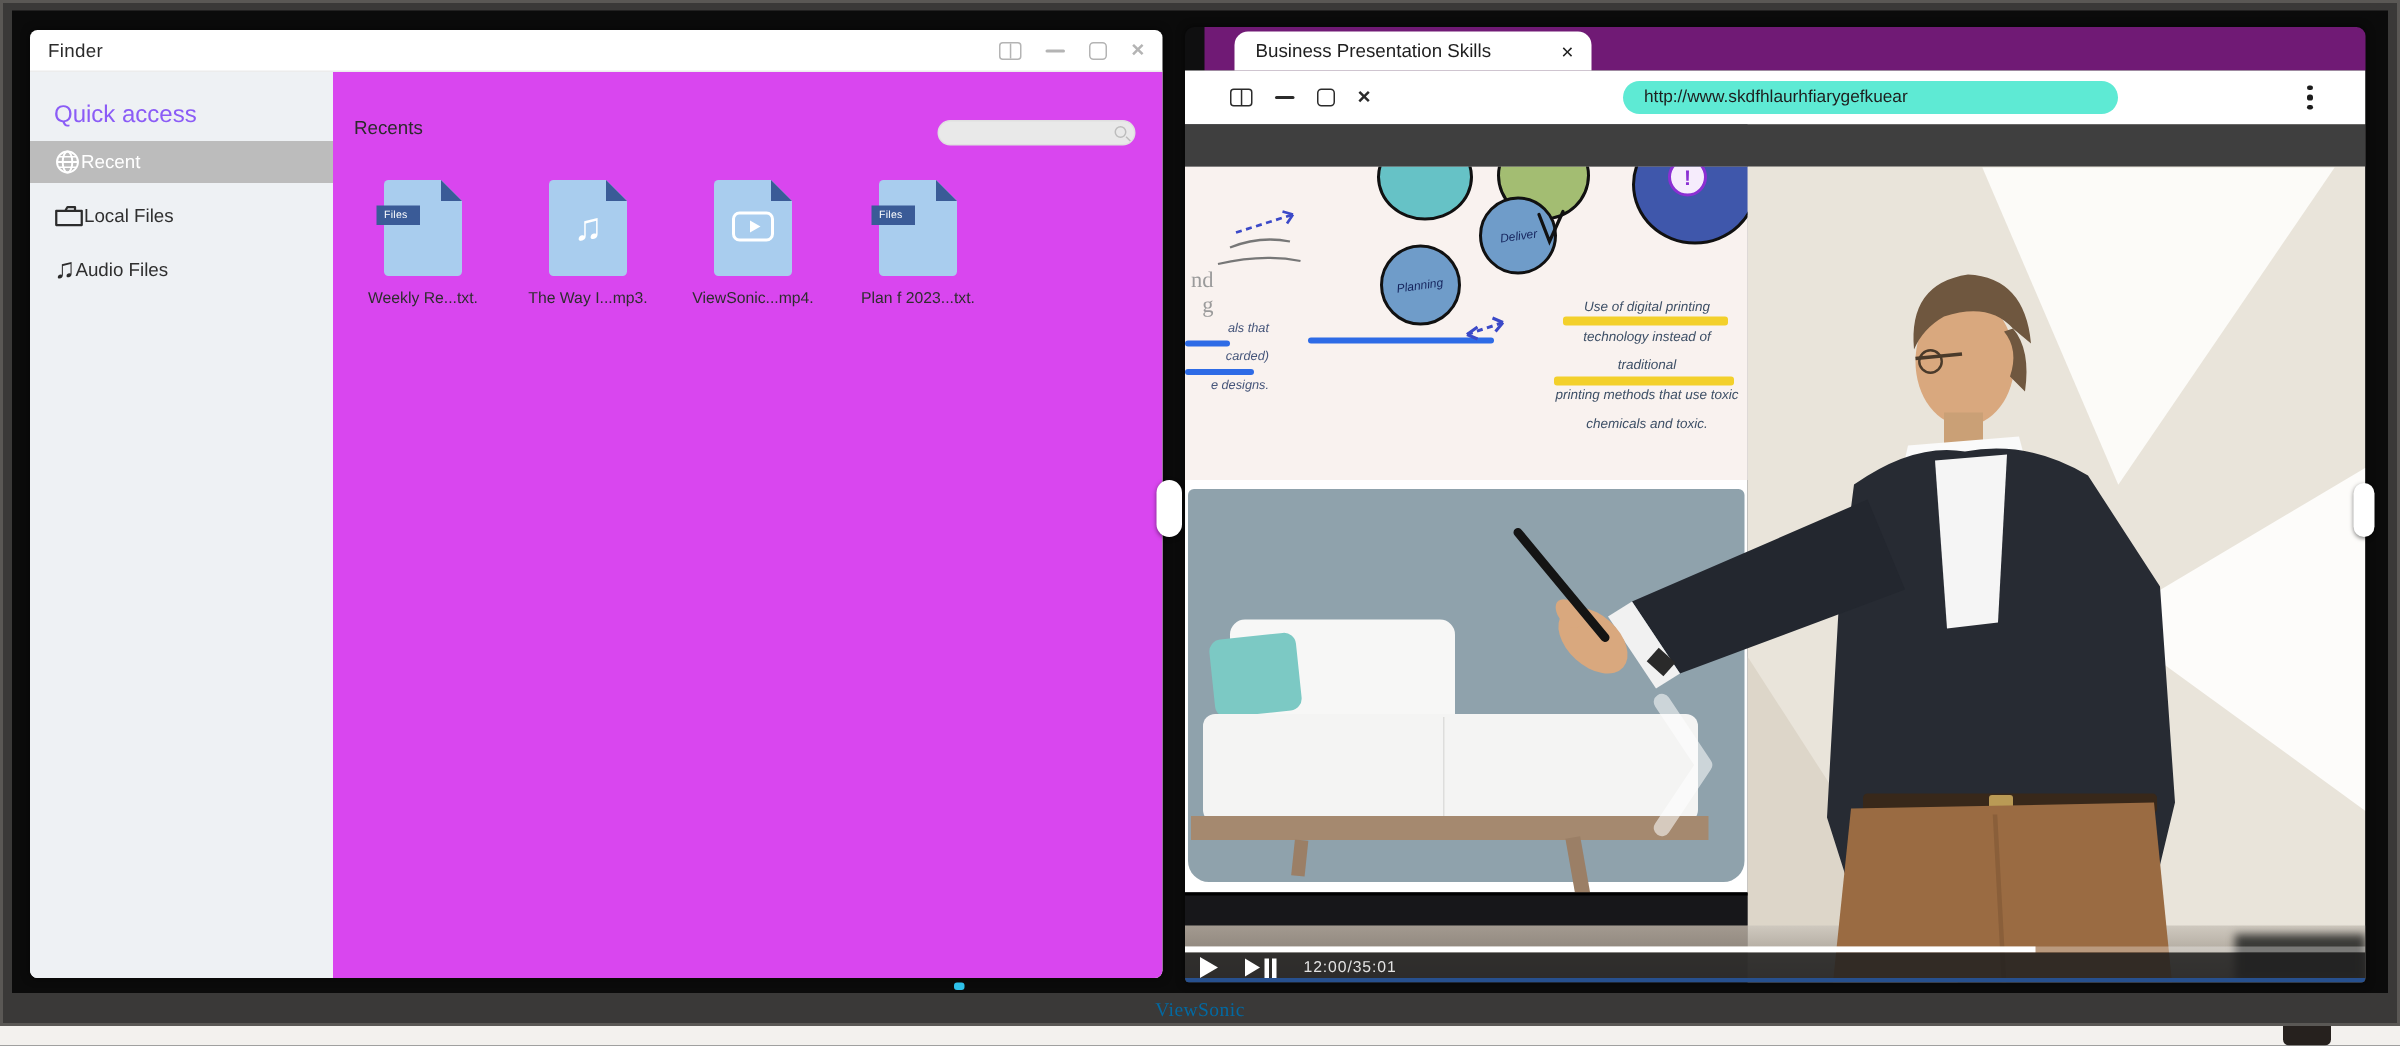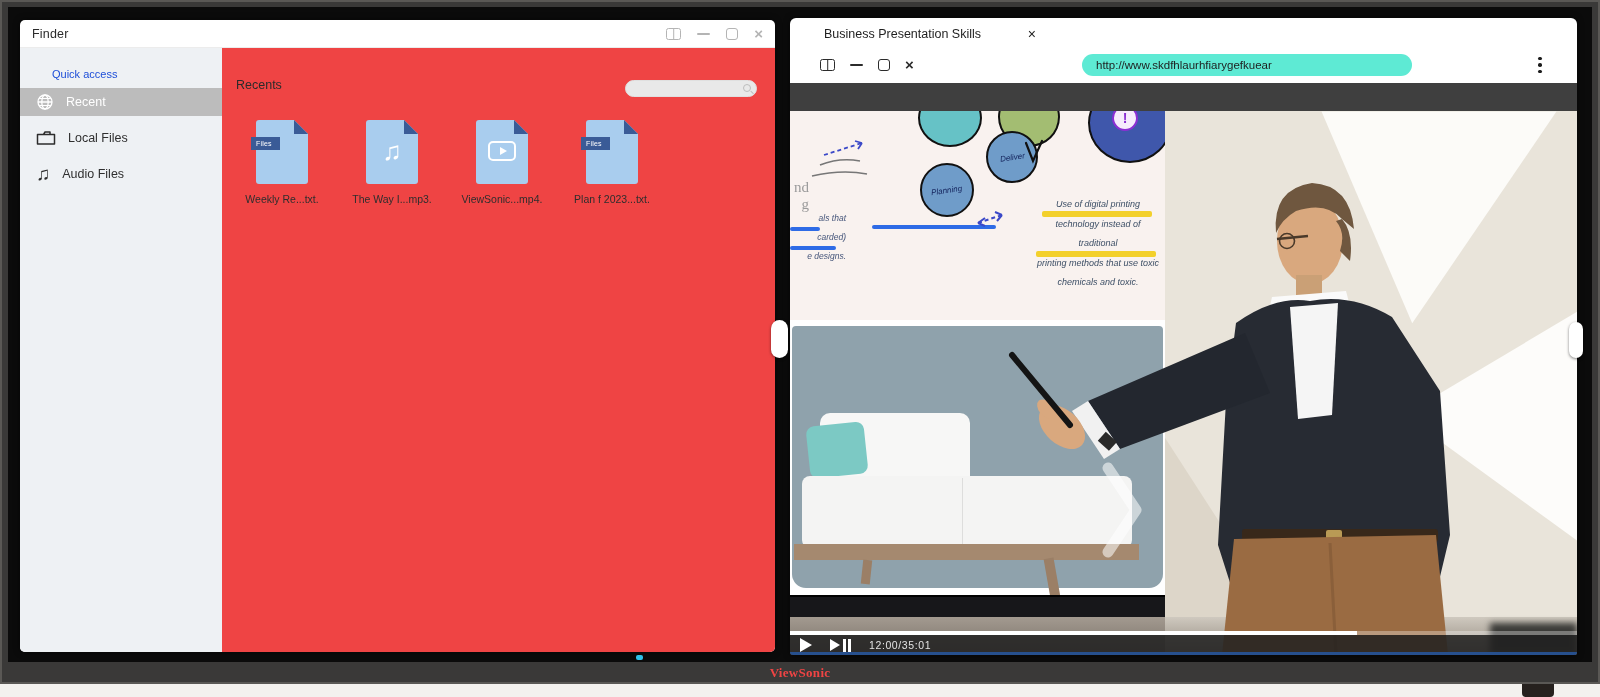--- a/index.html
+++ b/index.html
@@ -3,45 +3,45 @@
 <meta charset="utf-8">
 <style>
   * { margin:0; padding:0; box-sizing:border-box; }
   body { width:1600px; height:697px; font-family:"Liberation Sans", sans-serif; background:#ffffff; overflow:hidden; }
 
   
   .device { position:relative; width:1600px; height:535px; }
   .frame { position:absolute; left:0; top:0; width:1600px; height:684px; background:#3a3938; border:2px solid #5a5855; }
   .screen { position:absolute; left:8px; top:7px; width:1584px; height:655px; background:#0b0b0b; overflow:hidden; }
   .bezel-band { position:absolute; left:0; top:662px; width:1600px; height:22px; display:flex; align-items:center; justify-content:center; }
-  .brand-logo { color:#ef4444; font-family:"Liberation Serif", serif; font-weight:bold; font-size:13px; letter-spacing:.3px; }
+  .brand-logo { color:#0369a1; font-family:"Liberation Serif", serif; font-weight:normal; font-size:13px; letter-spacing:.3px; }
   .table-strip { position:absolute; left:0; top:684px; width:1600px; height:13px; background:#f3f1ee; }
   .stand-stub { position:absolute; left:1522px; top:684px; width:32px; height:13px; background:#26211e; border-radius:0 0 4px 4px; }
   .touch-dot { position:absolute; left:628px; top:648px; width:7px; height:5px; background:#2ec1ea; border-radius:2px; }
 
   
   .fwin { position:absolute; left:12px; top:13px; width:755px; height:632px; background:#fff; border-radius:5px; overflow:hidden; box-shadow:0 0 6px rgba(0,0,0,.6); display:flex; flex-direction:column; }
   .f-titlebar { height:28px; flex:0 0 28px; display:flex; align-items:center; padding:0 12px; border-bottom:1px solid #ececec; }
   .f-title { font-size:12.5px; color:#2b2b2b; letter-spacing:.2px; }
   .winctl { display:flex; align-items:center; gap:16px; margin-left:auto; }
   .ic-split { width:15px; height:12px; border:1.6px solid currentColor; border-radius:2.5px; position:relative; }
   .ic-split::after { content:""; position:absolute; left:50%; top:0; bottom:0; width:1.6px; background:currentColor; transform:translateX(-50%); }
   .ic-min { width:13px; height:2px; background:currentColor; border-radius:1px; }
   .ic-max { width:12px; height:12px; border:1.6px solid currentColor; border-radius:3px; }
   .ic-x { font-size:15px; line-height:12px; font-weight:bold; }
   .ctl-grey { color:#b4b4b4; cursor:pointer; }
   .ctl-dark { color:#2b2b2b; cursor:pointer; }
   .f-body { flex:1; display:flex; min-height:0; }
   .f-side { width:202px; background:#eef1f4; padding-top:12px; }
-  .side-header { font-size:11px; color:#1d4ed8; padding:8px 32px; }
-  .side-item { height:28px; display:flex; align-items:center; gap:12px; padding:0 16px; font-size:12.5px; color:#2f2f2f; cursor:pointer; }
+  .side-header { font-size:16px; color:#8b5cf6; padding:8px 16px; }
+  .side-item { height:28px; display:flex; align-items:center; padding:0 16px; font-size:12.5px; color:#2f2f2f; cursor:pointer; }
   .side-item.selected { background:#bcbcbc; color:#ffffff; }
   .side-gap { height:8px; }
   .note-glyph { font-size:19px; line-height:18px; color:#2c2c2c; }
-  .f-main { flex:1; position:relative; background:#ef4444; }
+  .f-main { flex:1; position:relative; background:#d946ef; }
   .f-main-header { position:absolute; left:14px; top:30px; font-size:12.5px; color:#2b2b2b; }
   .search-pill { position:absolute; right:18px; top:32px; width:132px; height:17px; background:#e9e9e9; border:1px solid #e0e0e0; border-radius:9px; padding:0 20px 0 10px; font-size:10px; color:#555; outline:none; }
   .search-mag { position:absolute; right:24px; top:36px; width:8px; height:8px; border:1.4px solid #bdbdbd; border-radius:50%; }
   .search-mag::after { content:""; position:absolute; left:6px; top:7px; width:4px; height:1.4px; background:#bdbdbd; transform:rotate(45deg); }
   .files-row { position:absolute; left:16px; top:72px; display:flex; gap:22px; }
   .file-item { width:88px; display:flex; flex-direction:column; align-items:center; cursor:pointer; }
   .file-doc { position:relative; width:52px; height:64px; }
   .doc-body { position:absolute; inset:0; background:#a9cdee; border-radius:3px; clip-path:polygon(0 0, 38px 0, 52px 14px, 52px 64px, 0 64px); }
   .doc-fold { position:absolute; right:0; top:0; width:14px; height:14px; background:#3a5b97; clip-path:polygon(0 0, 100% 100%, 0 100%); }
   .doc-badge { position:absolute; left:-5px; top:17px; height:13px; background:#3a5b97; color:#fff; font-size:7px; line-height:13px; padding:0 8px 0 5px; letter-spacing:.2px; }
@@ -49,21 +49,21 @@
   .doc-play { position:absolute; left:12px; top:21px; width:28px; height:20px; border:2px solid #fff; border-radius:5px; display:flex; align-items:center; justify-content:center; }
   .doc-play-tri { width:0; height:0; border-left:7px solid #fff; border-top:4.5px solid transparent; border-bottom:4.5px solid transparent; margin-left:2px; }
   .file-label { margin-top:9px; font-size:10.5px; color:#2e2e2e; white-space:nowrap; }
 
   
   .mid-handle { position:absolute; left:763px; top:313px; width:17px; height:38px; background:#fff; border-radius:9px; box-shadow:0 1px 3px rgba(0,0,0,.5); cursor:ew-resize; z-index:30; }
   .right-handle { position:absolute; left:1561px; top:315px; width:14px; height:36px; background:#fff; border-radius:8px; box-shadow:0 1px 3px rgba(0,0,0,.5); cursor:ew-resize; z-index:30; }
 
   
   .bwin { position:absolute; left:782px; top:11px; width:787px; height:637px; background:#0f0f10; border-radius:6px 6px 3px 3px; overflow:hidden; box-shadow:0 0 6px rgba(0,0,0,.6); }
-  .b-tabbar { position:absolute; left:0; top:0; width:100%; height:29px; background:#ffffff; }
+  .b-tabbar { position:absolute; left:13px; top:0; width:100%; height:29px; background:#701a75; }
   .b-tab { position:absolute; left:20px; top:3px; width:238px; height:26px; background:#fff; border-radius:9px 9px 0 0; display:flex; align-items:center; padding:0 10px 0 14px; cursor:pointer; }
   .b-tab-title { font-size:12.5px; color:#1f1f1f; flex:1; white-space:nowrap; overflow:hidden; }
   .b-tab-x { font-size:14px; color:#222; cursor:pointer; padding:0 2px; }
   .b-toolbar { position:absolute; left:0; top:29px; width:100%; height:36px; background:#fff; display:flex; align-items:center; }
   .b-ctl { display:flex; align-items:center; gap:15px; padding-left:30px; }
   .url-pill { position:absolute; left:292px; top:7px; width:330px; height:22px; background:#5eead4; border-radius:11px; display:flex; align-items:center; padding:0 14px; cursor:text; }
   .url-text { font-size:11.5px; color:#1e1e1e; white-space:nowrap; }
   .kebab { position:absolute; right:30px; top:8px; width:14px; height:20px; display:flex; flex-direction:column; align-items:center; justify-content:center; gap:3px; cursor:pointer; }
   .kebab i { width:3.5px; height:3.5px; background:#1c1c1c; border-radius:50%; }
 

